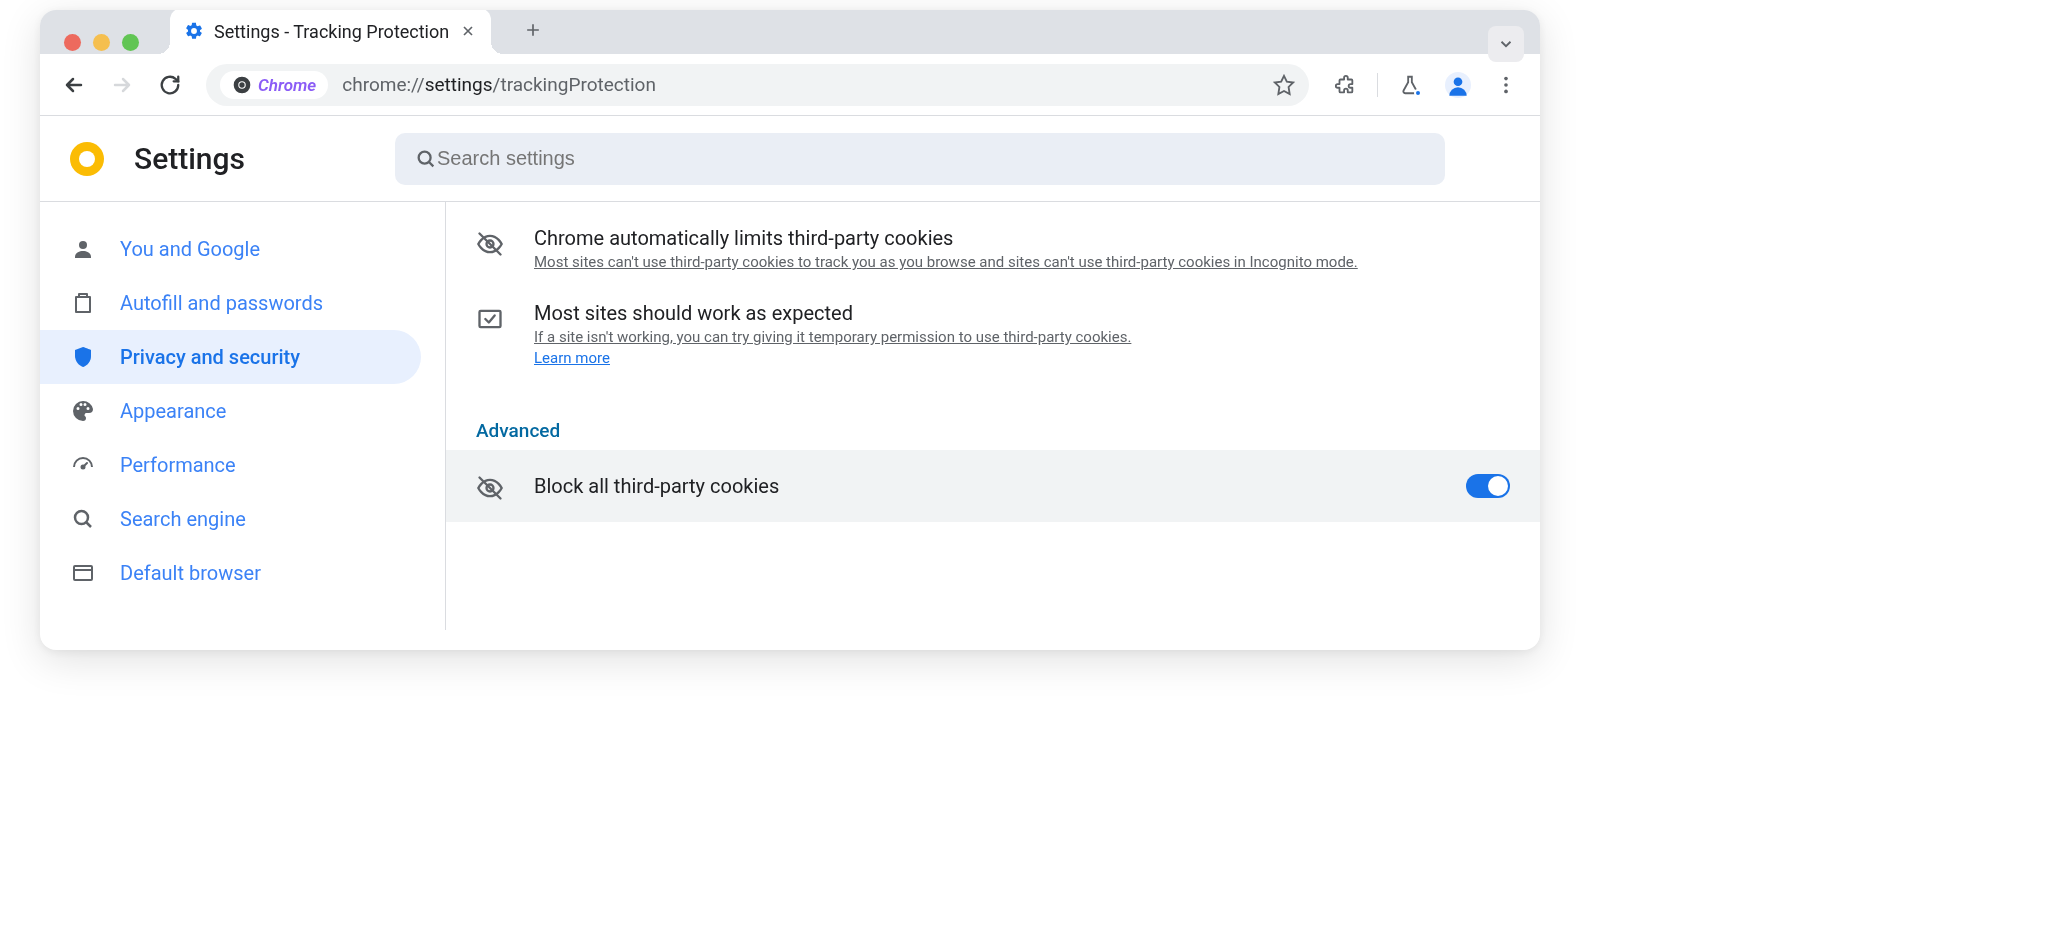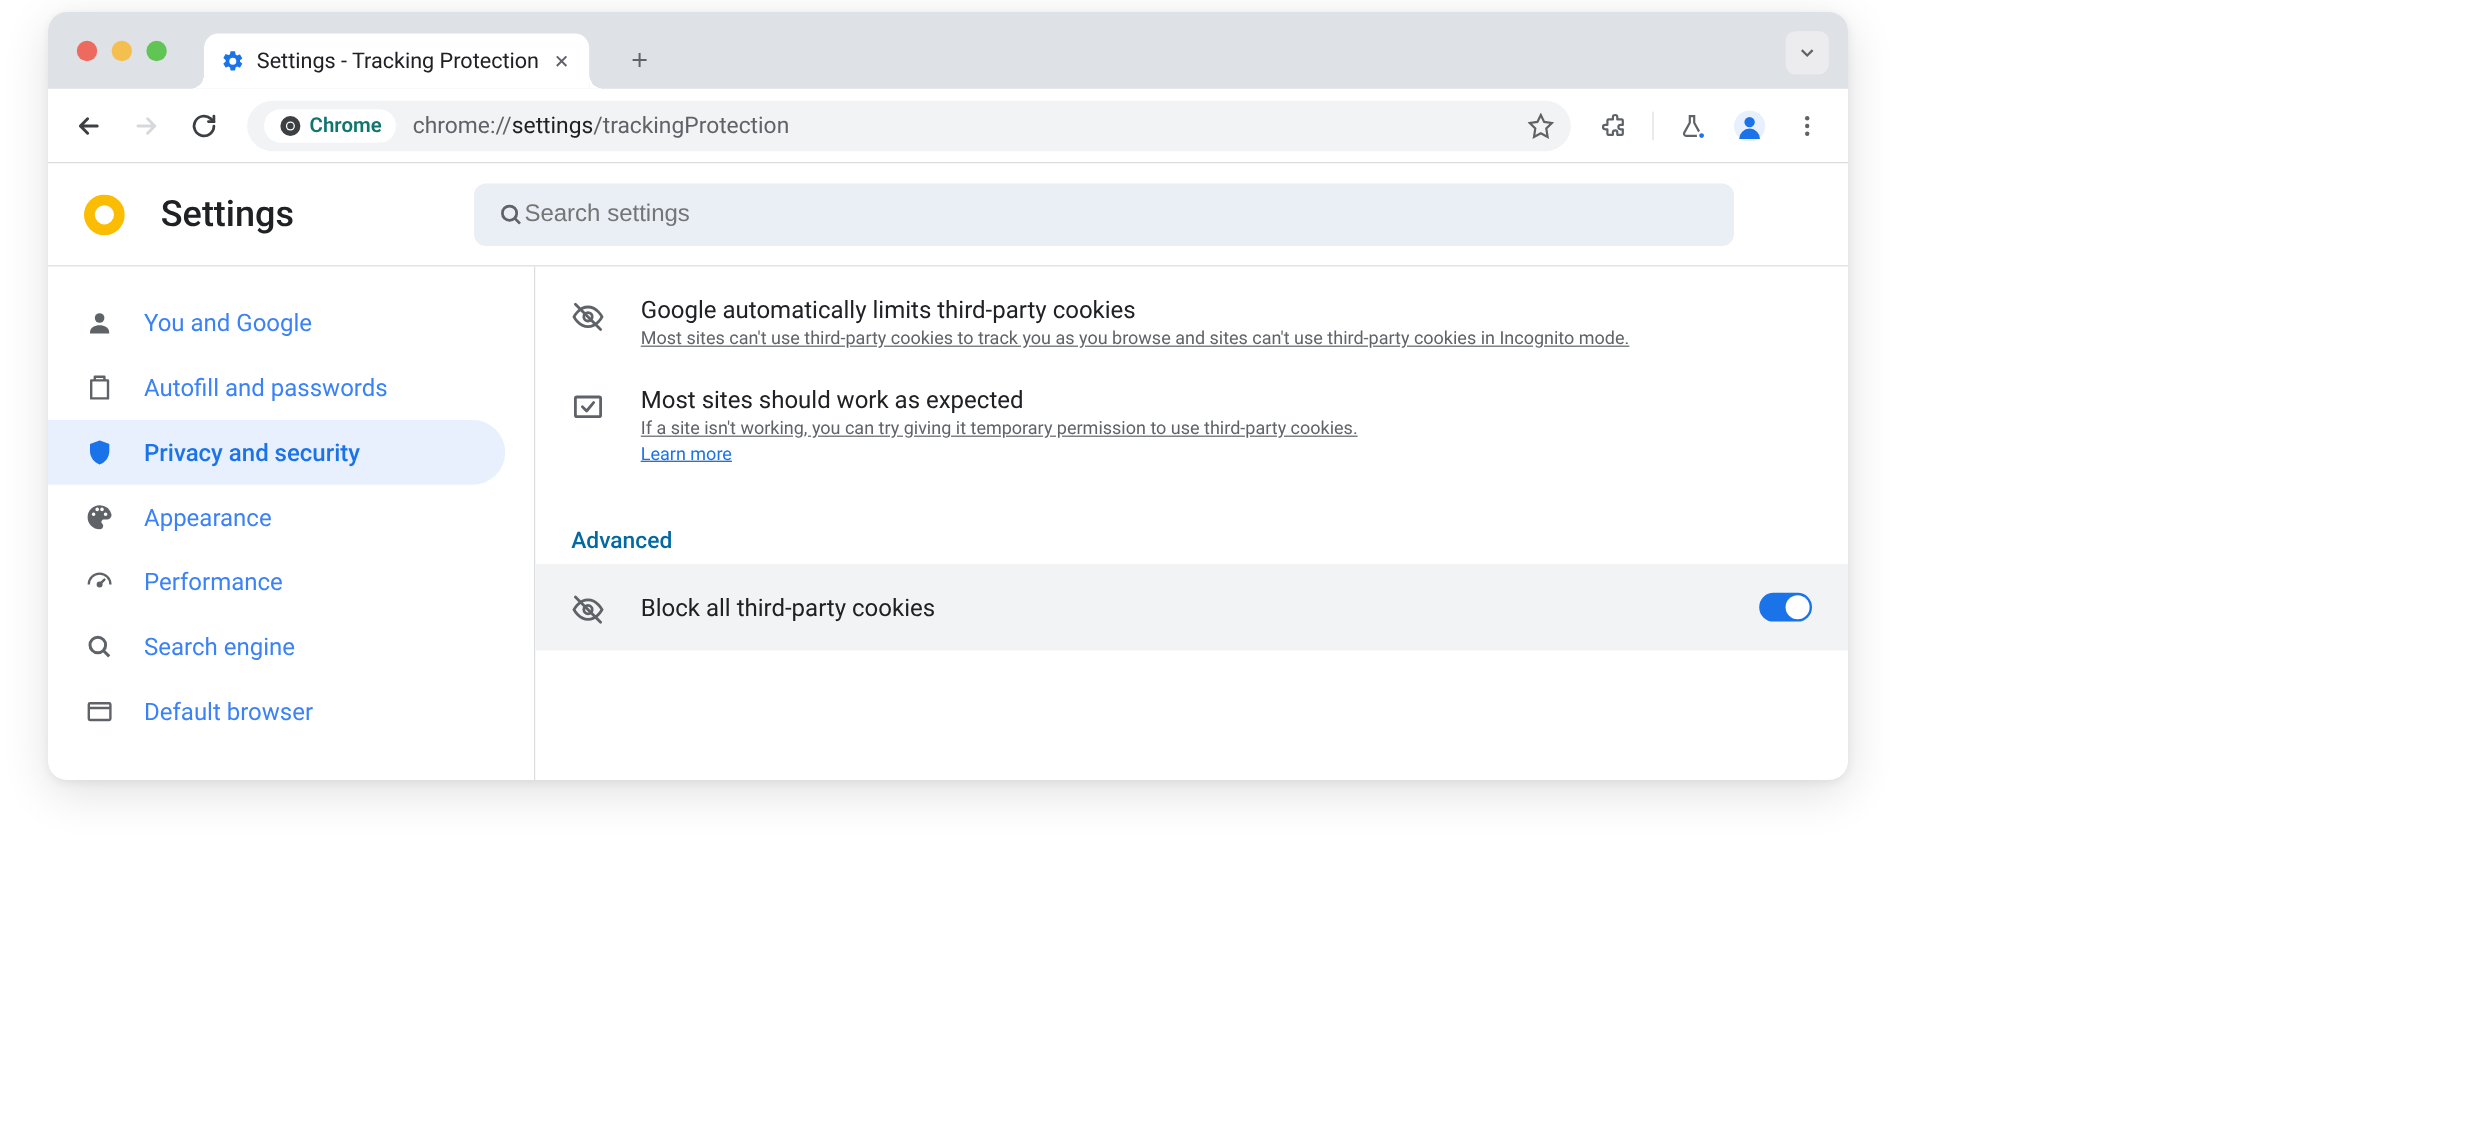--- a/index.html
+++ b/index.html
@@ -15,21 +15,21 @@
   top: 10px;
   left: 40px;
   width: 1500px;
   height: 640px;
   background: #fff;
   border-radius: 16px;
   box-shadow: 0 10px 40px rgba(0,0,0,0.12), 0 2px 8px rgba(0,0,0,0.06);
   overflow: hidden;
 }
 .tab-strip {
-  height: 64px;
+  height: 44px;
   background: #dee1e6;
   display: flex;
   align-items: flex-end;
   position: relative;
 }
 .traffic-lights {
   display: flex;
   gap: 12px;
   align-items: center;
   position: absolute;
@@ -100,23 +100,24 @@
   padding: 0 14px;
   margin: 0 8px;
   font-size: 19px;
 }
 .chrome-chip {
   background: #fff;
   border-radius: 16px;
   padding: 4px 12px;
   display:flex; align-items:flex-end; gap:6px;
   font-weight: 600;
-  color: #0f766e;
+  color: #8b5cf6;
   font-size: 17px;
   margin-right: 14px;
+  font-style: italic;
 }
 .chrome-logo { width: 20px; height: 20px; }
 .url { color: #5f6368; }
 .url-dark { color: #202124; }
 .star, .ext-icon, .labs-icon, .avatar, .kebab {
   width: 40px; height: 40px; display:flex; align-items:center; justify-content:center;
   cursor:pointer; color:#5f6368;
 }
 .divider { width:1px; height:24px; background:#dadce0; margin:0 4px; }
 .settings-header {
@@ -396,21 +397,21 @@
     <div class="main">
       <div class="info-row">
         <span class="row-icon">
           <svg viewBox="0 0 24 24" width="28" height="28" fill="none" stroke="#5f6368" stroke-width="2">
               <path d="M2 12s3.5-7 10-7 10 7 10 7-3.5 7-10 7S2 12 2 12z"></path>
               <circle cx="12" cy="12" r="3"></circle>
               <path d="M3 3l18 18" stroke-linecap="round"></path>
             </svg>
         </span>
         <div class="row-text">
-          <div class="row-title">Google automatically limits third-party cookies</div>
+          <div class="row-title">Chrome automatically limits third-party cookies</div>
           <div class="row-sub">Most sites can't use third-party cookies to track you as you browse and sites can't use third-party cookies in Incognito mode.</div>
         </div>
       </div>
 
       <div class="info-row">
         <span class="row-icon">
           <svg viewBox="0 0 24 24" width="28" height="28" fill="none" stroke="#5f6368" stroke-width="2">
               <rect x="3" y="5" width="18" height="14" rx="1"></rect>
               <path d="M8 12l3 3 5-6" stroke-linecap="round" stroke-linejoin="round"></path>
             </svg>

